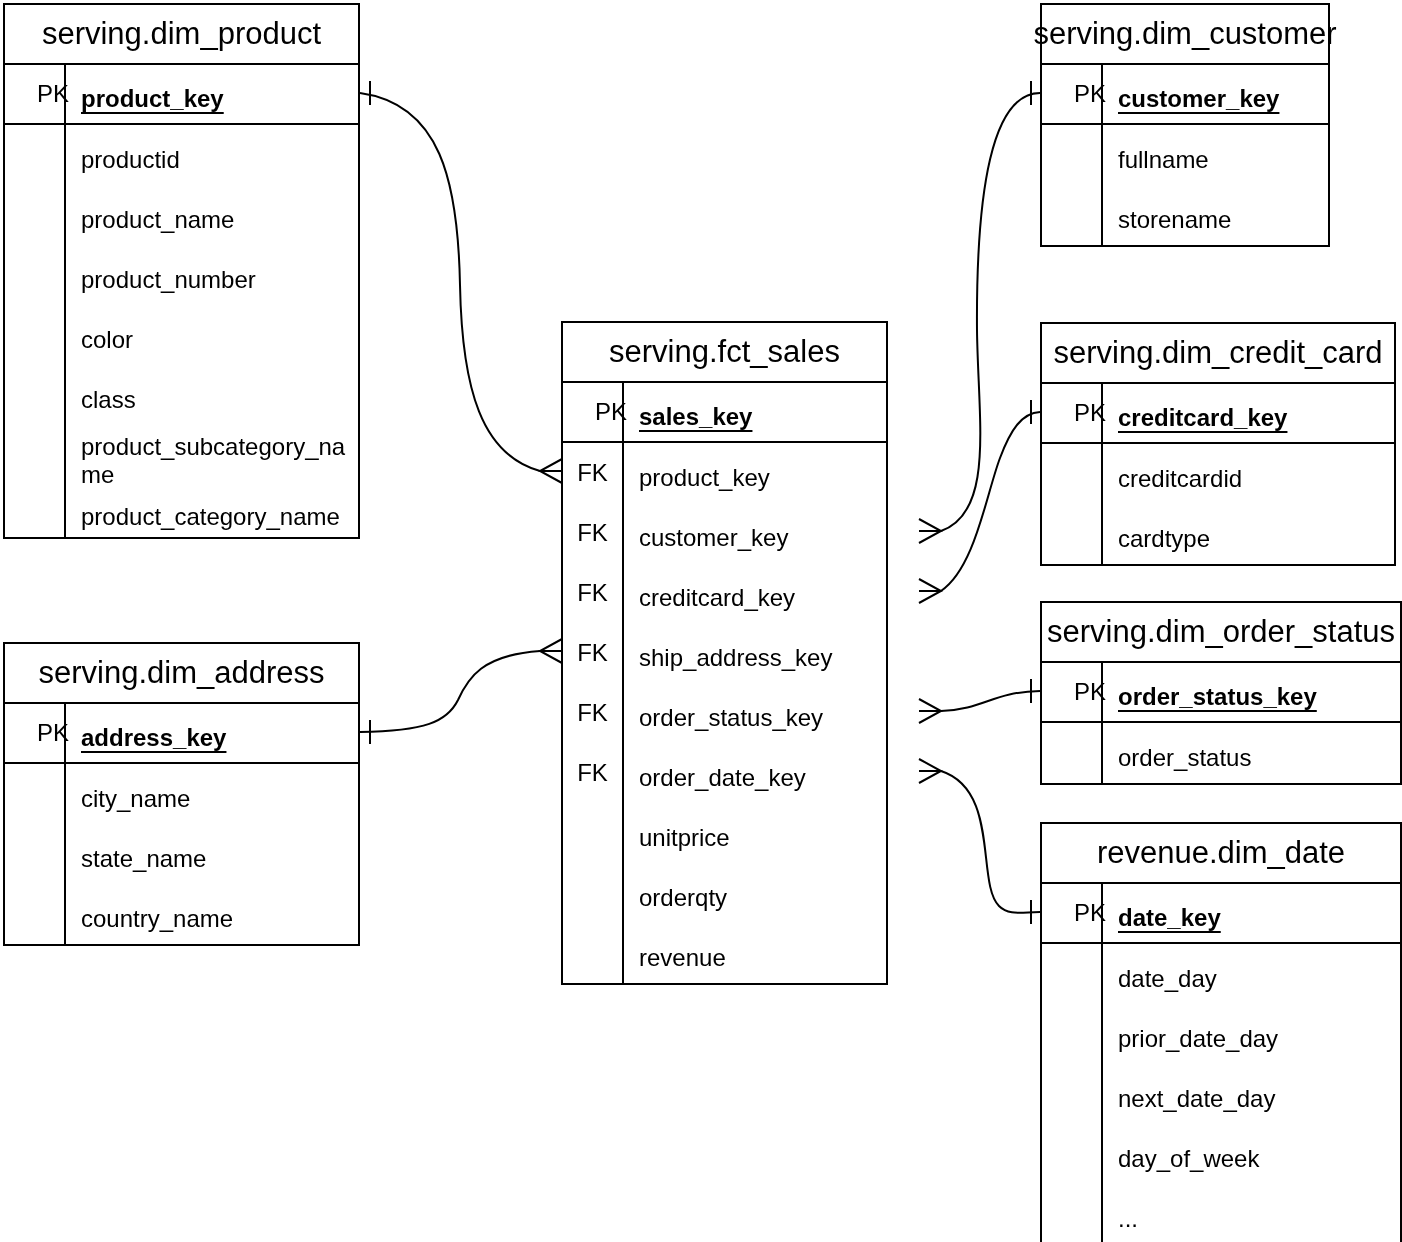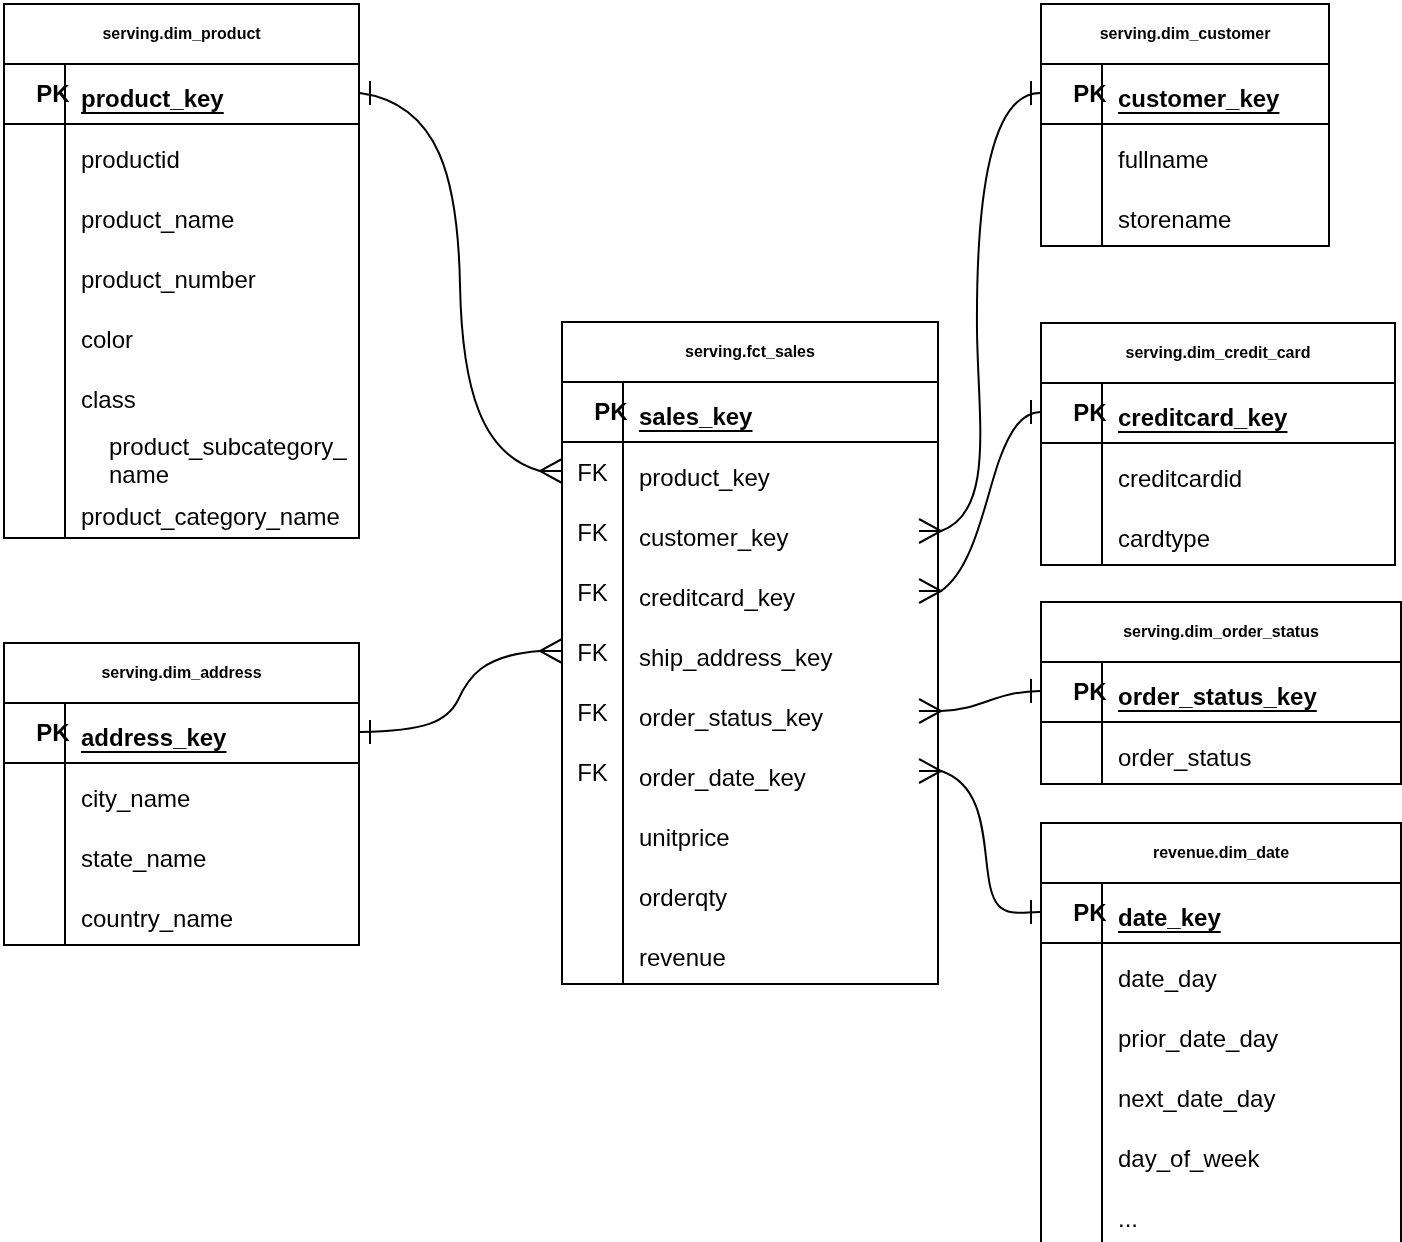--- a/index.html
+++ b/index.html
@@ -14,32 +14,32 @@
 
   .entity {
     position: absolute;
     border: 2px solid #000;
     background: #ffffff;
   }
   .entity-title {
     height: 60px;
     border-bottom: 2px solid #000;
     display: flex; align-items: center; justify-content: center;
-    font-size: 16px; font-weight: 700;
+    font-size: 31px; font-weight: 400;
     white-space: nowrap;
   }
   .row { display: flex; height: 60px; }
   .pk-row { border-bottom: 2px solid #000; }
   .key-cell {
     width: 61px; min-width: 61px;
     border-right: 2px solid #000;
     display: flex; align-items: center; justify-content: center;
     font-size: 24px; font-weight: 400;
   }
-  .pk-row .key-cell { font-weight: 700; padding-left: 37px; }
+  .pk-row .key-cell { font-weight: 400; padding-left: 37px; }
   .name-cell {
     flex: 1;
     display: flex; align-items: center;
     padding: 10px 10px 0 15px;
     font-size: 24px;
     overflow-wrap: anywhere;
     line-height: 1.15;
   }
   .pk-name {
     font-weight: 700;
@@ -77,21 +77,21 @@
       <div class="name-cell">product_number</div>
     </div>
     <div class="row">
       <div class="key-cell"></div>
       <div class="name-cell">color</div>
     </div>
     <div class="row">
       <div class="key-cell"></div>
       <div class="name-cell">class</div>
     </div>
-    <div class="row" style="height:62px;gap:28px;">
+    <div class="row" style="height:62px;">
       <div class="key-cell"></div>
       <div class="name-cell">product_subcategory_name</div>
     </div>
     <div class="row" style="height:50px;">
       <div class="key-cell"></div>
       <div class="name-cell">product_category_name</div>
     </div>
   </div>
 
   <div class="entity" style="left:3px; top:642px; width:357px;">
@@ -107,21 +107,21 @@
     <div class="row">
       <div class="key-cell"></div>
       <div class="name-cell">state_name</div>
     </div>
     <div class="row">
       <div class="key-cell"></div>
       <div class="name-cell">country_name</div>
     </div>
   </div>
 
-  <div class="entity" style="left:561px; top:321px; width:378px;">
+  <div class="entity" style="left:561px; top:321px; width:327px;">
     <div class="entity-title">serving.fct_sales</div>
     <div class="row pk-row">
       <div class="key-cell">PK</div>
       <div class="name-cell pk-name">sales_key</div>
     </div>
     <div class="row">
       <div class="key-cell">FK</div>
       <div class="name-cell">product_key</div>
     </div>
     <div class="row">

